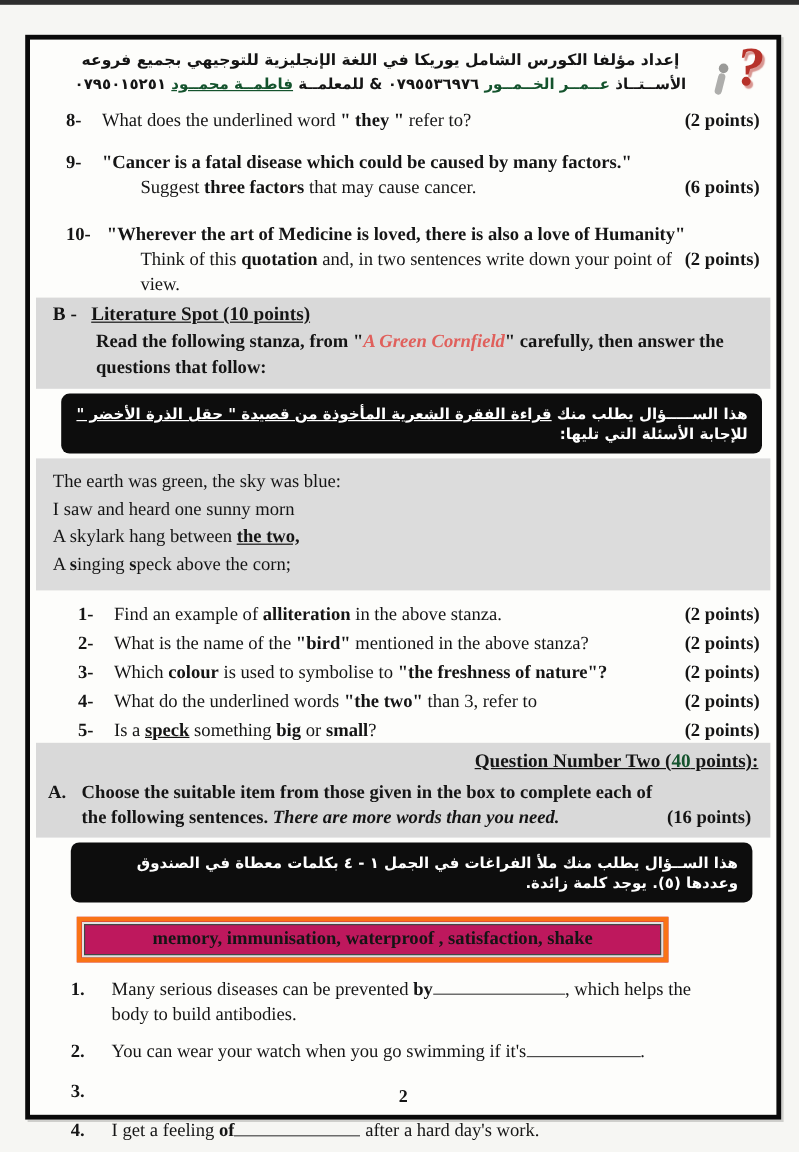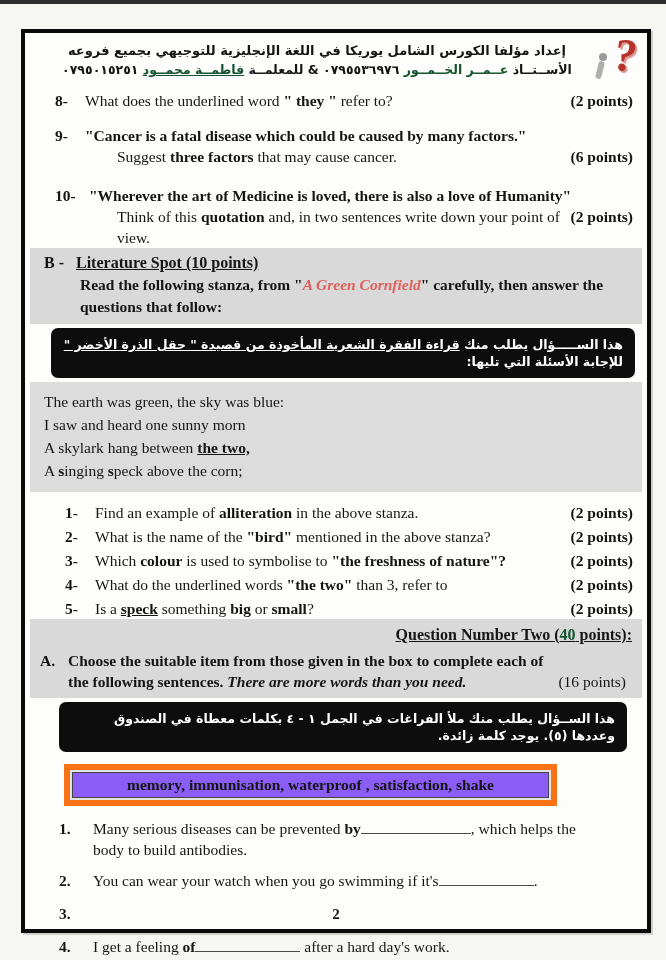--- a/index.html
+++ b/index.html
@@ -52,25 +52,25 @@
     margin:4px 12px 4px 26px; padding:8px 12px; text-align:right;
     font-size:12.5px; font-weight:bold; line-height:17px;
   }
   
   .stanza { background:#dcdcdc; margin:3px 5px 0 5px; padding:8px 10px 10px 14px;
             font-size:15.5px; line-height:23px; }
   
   .qn2-title { font-size:16px; font-weight:bold; text-decoration:underline; line-height:24px;text-align:right; }
   .qn2-a { position:relative; display:flex; font-size:15.5px; line-height:21px; font-weight:bold; margin-top:3px; padding-right:4px;}
   .qn2-alabel { width:28px; flex:none; }
-  .qn2-pts { position:absolute; right:6px; bottom:0; font-weight:normal; }
+  .qn2-pts { position:absolute; right:6px; bottom:0; font-weight:bold; }
   
   .wordbox {
-    margin:12px 90px 0 39px; background:#8b5cf6;
-    border:6px solid #f97316; box-shadow:inset 0 0 0 2px #e2e2e1, inset 0 0 0 3px #454545;
+    margin:12px 90px 0 39px; background:#be185d;
+    border:4px solid #f97316; box-shadow:inset 0 0 0 2px #e2e2e1, inset 0 0 0 3px #454545;
     padding:6px 10px; text-align:center; font-weight:bold; font-size:15.5px;
   }
   
   .frow { display:flex; padding:0 12px 0 34px; font-size:15.5px; line-height:21px; }
   .fnum { font-weight:bold; width:34px; flex:none; }
   .blank { display:inline-block; border-bottom:1.5px solid #4a4a4a; height:0.72em; }
   .bl-110{width:110px}.bl-95{width:95px}.bl-58{width:58px}.bl-105{width:105px}
   .footer { position:absolute; bottom:6px; left:0; width:100%; text-align:center;
             font-weight:bold; font-size:15px; }
 </style>

